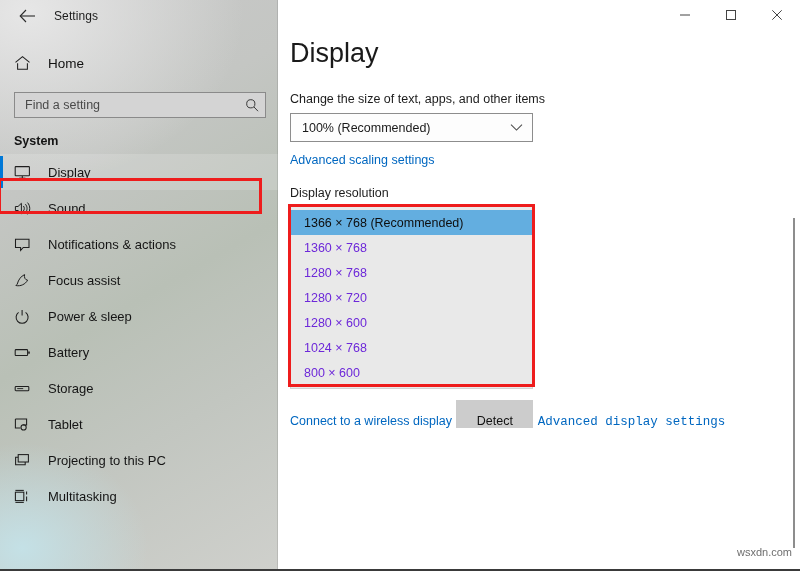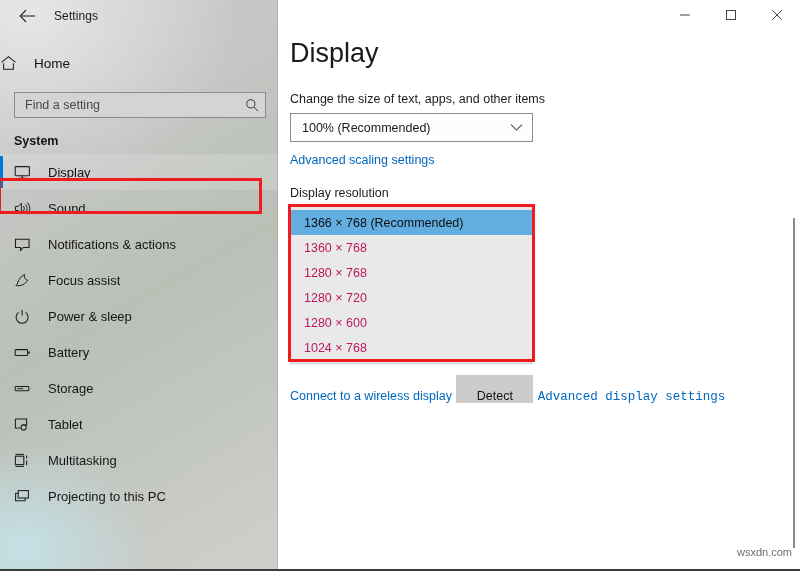--- a/index.html
+++ b/index.html
@@ -62,20 +62,21 @@
     color: #1b1b1b;
     margin-left: 12px;
     letter-spacing: .1px;
   }
 
   .home-row {
     display: flex;
     align-items: center;
     height: 34px;
     margin-top: 14px;
+    padding-left: 14px;
   }
   .home-row .ic {
     width: 26px;
     display: flex;
     align-items: center;
     justify-content: flex-start;
     color: #1f1f1f;
   }
   .home-row .lbl {
     font-size: 13.5px;
@@ -244,21 +245,21 @@
     border: 1px solid #d2d2d2;
     padding: 3px 0;
     box-sizing: border-box;
   }
   .res-item {
     height: 25px;
     display: flex;
     align-items: center;
     padding-left: 13px;
     font-size: 12.5px;
-    color: #be185d;
+    color: #6d28d9;
     box-sizing: border-box;
   }
   .res-item.sel {
     background: #63aee0;
     color: #0e0e0e;
   }
   .anno-res {
     position: absolute;
     left: -2px;
     top: -2px;
@@ -437,38 +438,38 @@
             <path d="M1.4 2 V11 H6.4" stroke="#1e1e1e" stroke-width="1.05" fill="none"></path>
             <circle cx="9.6" cy="10.4" r="2.6" stroke="#1e1e1e" stroke-width="1.05" fill="none"></circle>
           </svg>
         </span>
         <span class="lbl">Tablet</span>
       </div>
 
       <div class="nav-item">
         <span class="ic">
           <svg width="17" height="15" viewBox="0 0 17 15" fill="none" aria-hidden="true">
+            <rect x="4.2" y="1.6" width="10.2" height="7.4" stroke="#1e1e1e" stroke-width="1.05" fill="none"></rect>
+            <path d="M4.2 4.2 H1.6 V11.8 H11.2 V9" stroke="#1e1e1e" stroke-width="1.05" fill="none"></path>
+          </svg>
+        </span>
+        <span class="lbl">Projecting to this PC</span>
+      </div>
+
+      <div class="nav-item">
+        <span class="ic">
+          <svg width="17" height="15" viewBox="0 0 17 15" fill="none" aria-hidden="true">
             <rect x="1.4" y="3.2" width="8.4" height="8.4" stroke="#1e1e1e" stroke-width="1.05" fill="none"></rect>
             <path d="M1.4 1.4 H9.8" stroke="#1e1e1e" stroke-width="1.05"></path>
             <path d="M1.4 13.4 H9.8" stroke="#1e1e1e" stroke-width="1.05"></path>
             <path d="M12.6 2.6 V5.6" stroke="#1e1e1e" stroke-width="1.05"></path>
             <path d="M12.6 7.6 V12.2" stroke="#1e1e1e" stroke-width="1.05"></path>
           </svg>
         </span>
         <span class="lbl">Multitasking</span>
-      </div>
-
-      <div class="nav-item">
-        <span class="ic">
-          <svg width="17" height="15" viewBox="0 0 17 15" fill="none" aria-hidden="true">
-            <rect x="4.2" y="1.6" width="10.2" height="7.4" stroke="#1e1e1e" stroke-width="1.05" fill="none"></rect>
-            <path d="M4.2 4.2 H1.6 V11.8 H11.2 V9" stroke="#1e1e1e" stroke-width="1.05" fill="none"></path>
-          </svg>
-        </span>
-        <span class="lbl">Projecting to this PC</span>
       </div>
 
     </div>
 
     <div class="anno-display"></div>
   </div>
 
   <div class="main">
 
     <div class="win-controls">
@@ -508,20 +509,21 @@
       <div class="res-label">Display resolution</div>
 
       <div class="res-listbox-wrap">
         <div class="res-listbox">
           <div class="res-item sel">1366 × 768 (Recommended)</div>
           <div class="res-item">1360 × 768</div>
           <div class="res-item">1280 × 768</div>
           <div class="res-item">1280 × 720</div>
           <div class="res-item">1280 × 600</div>
           <div class="res-item">1024 × 768</div>
+          <div class="res-item">800 × 600</div>
         </div>
         <div class="anno-res"></div>
       </div>
 
       <a class="link wireless-link">Connect to a wireless display</a>
 
 
       <button class="detect-btn">Detect</button>
 
       <a class="link adv-display-link">Advanced display settings</a>

